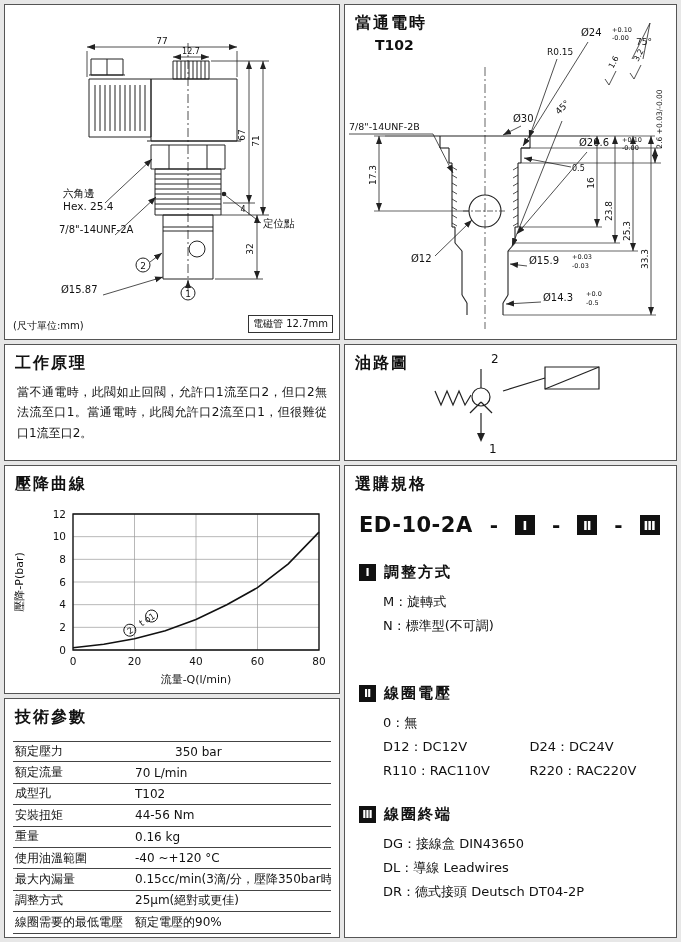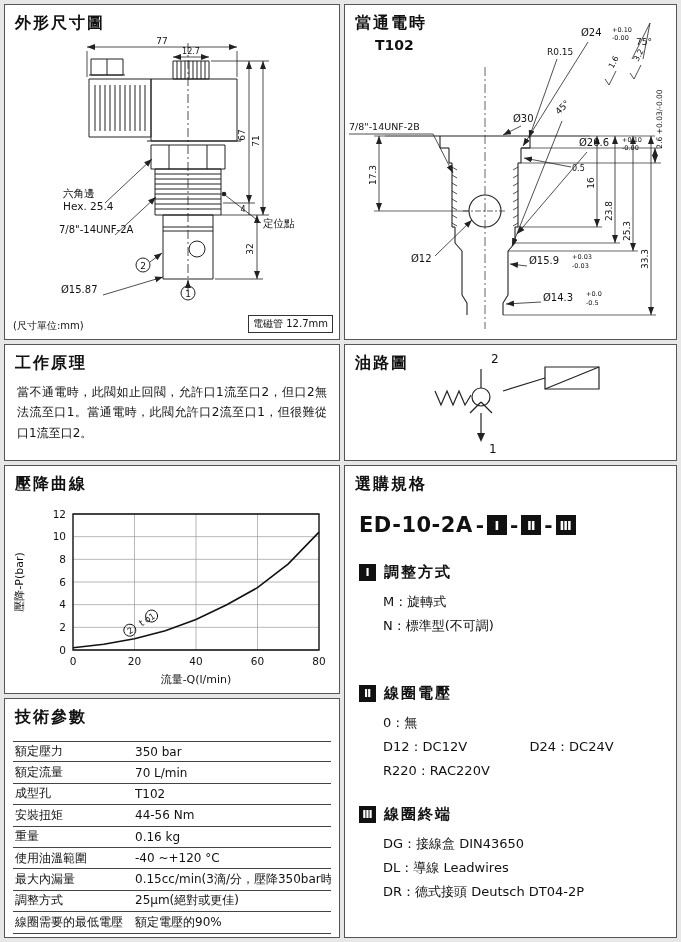--- a/index.html
+++ b/index.html
@@ -11,42 +11,41 @@
   svg{position:absolute;left:0;top:0;}
   svg text{font-family:"DejaVu Sans","Liberation Sans",sans-serif;fill:#111;}
   svg line,svg polyline,svg path,svg rect,svg circle{vector-effect:non-scaling-stroke;}
   .note{position:absolute;font-size:10px;z-index:2;}
   .boxed{border:1px solid #333;padding:1px 4px;background:#fff;}
   
   .principle-text{padding:6px 12px 8px;font-size:12px;line-height:1.7;text-align:justify;}
   
   .ptable{position:absolute;left:8px;right:8px;top:42px;}
   .prow{display:flex;align-items:center;border-bottom:1px solid #444;height:21.4px;font-size:12px;white-space:nowrap;}
-  .prow:first-child{border-top:1px solid #444;}
+  .prow:first-child{border-top:1px solid #444;gap:40px;}
   .plabel{width:122px;flex-shrink:0;padding-left:2px;}
   .pvalue{flex:1;overflow:hidden;}
   
-  .model-line{display:flex;align-items:center;margin:16px 0 16px 14px;font-weight:bold;}
+  .model-line{display:flex;align-items:center;margin:16px 0 16px 14px;font-weight:bold;gap:14px;}
   .model-prefix{font-size:21px;letter-spacing:0.5px;}
   .model-sep{font-size:20px;margin:0 3px;}
   .code-box{background:#111;color:#fff;width:20px;height:20px;display:flex;align-items:center;justify-content:center;font-size:13px;font-weight:bold;}
   .sec-head{display:flex;align-items:center;gap:8px;margin:26px 0 8px 14px;}
   .sec-num{background:#111;color:#fff;width:17px;height:17px;display:flex;align-items:center;justify-content:center;font-size:11px;font-weight:bold;flex-shrink:0;}
   .sec-title{font-size:15px;font-weight:bold;letter-spacing:2px;}
   .sec-line{display:flex;margin-left:38px;font-size:13px;line-height:24px;white-space:nowrap;}
   .sec-cell{width:158px;}
   .model-label{position:absolute;font-size:14px;font-weight:bold;left:30px;top:32px;z-index:2;}
 </style>
 </head>
 <body>
 
 <div id="page">
 
   <div class="panel" style="left:4px;top:4px;width:336px;height:336px;">
-    <div class="panel-title">外形尺寸圖</div>
     <svg width="334" height="300" viewBox="0 0 334 300" style="top:30px;">
       <defs>
         <marker id="oaE" markerWidth="9" markerHeight="8" refX="8" refY="3" orient="auto" markerUnits="userSpaceOnUse">
             <path d="M0,0L8,3L0,6z" fill="#222"></path>
           </marker>
         <marker id="oaS" markerWidth="9" markerHeight="8" refX="0" refY="3" orient="auto" markerUnits="userSpaceOnUse">
             <path d="M8,0L0,3L8,6z" fill="#222"></path>
           </marker>
       </defs>
       <g stroke="#222" stroke-width="1" fill="none">
@@ -416,20 +415,21 @@
     </div>
     <div class="sec-line">
         <span class="sec-cell">0：無</span>
         <span class="sec-cell"></span>
       </div>
     <div class="sec-line">
         <span class="sec-cell">D12：DC12V</span>
         <span class="sec-cell">D24：DC24V</span>
       </div>
     <div class="sec-line">
+        <span class="sec-cell">R110：RAC110V</span>
         <span class="sec-cell">R220：RAC220V</span>
       </div>
 
     <div class="sec-head" style="margin-top:22px;">
       <span class="sec-num">Ⅲ</span>
       <span class="sec-title">線圈終端</span>
     </div>
     <div class="sec-line">
         <span class="sec-cell">DG：接線盒 DIN43650</span>
         <span class="sec-cell"></span>

